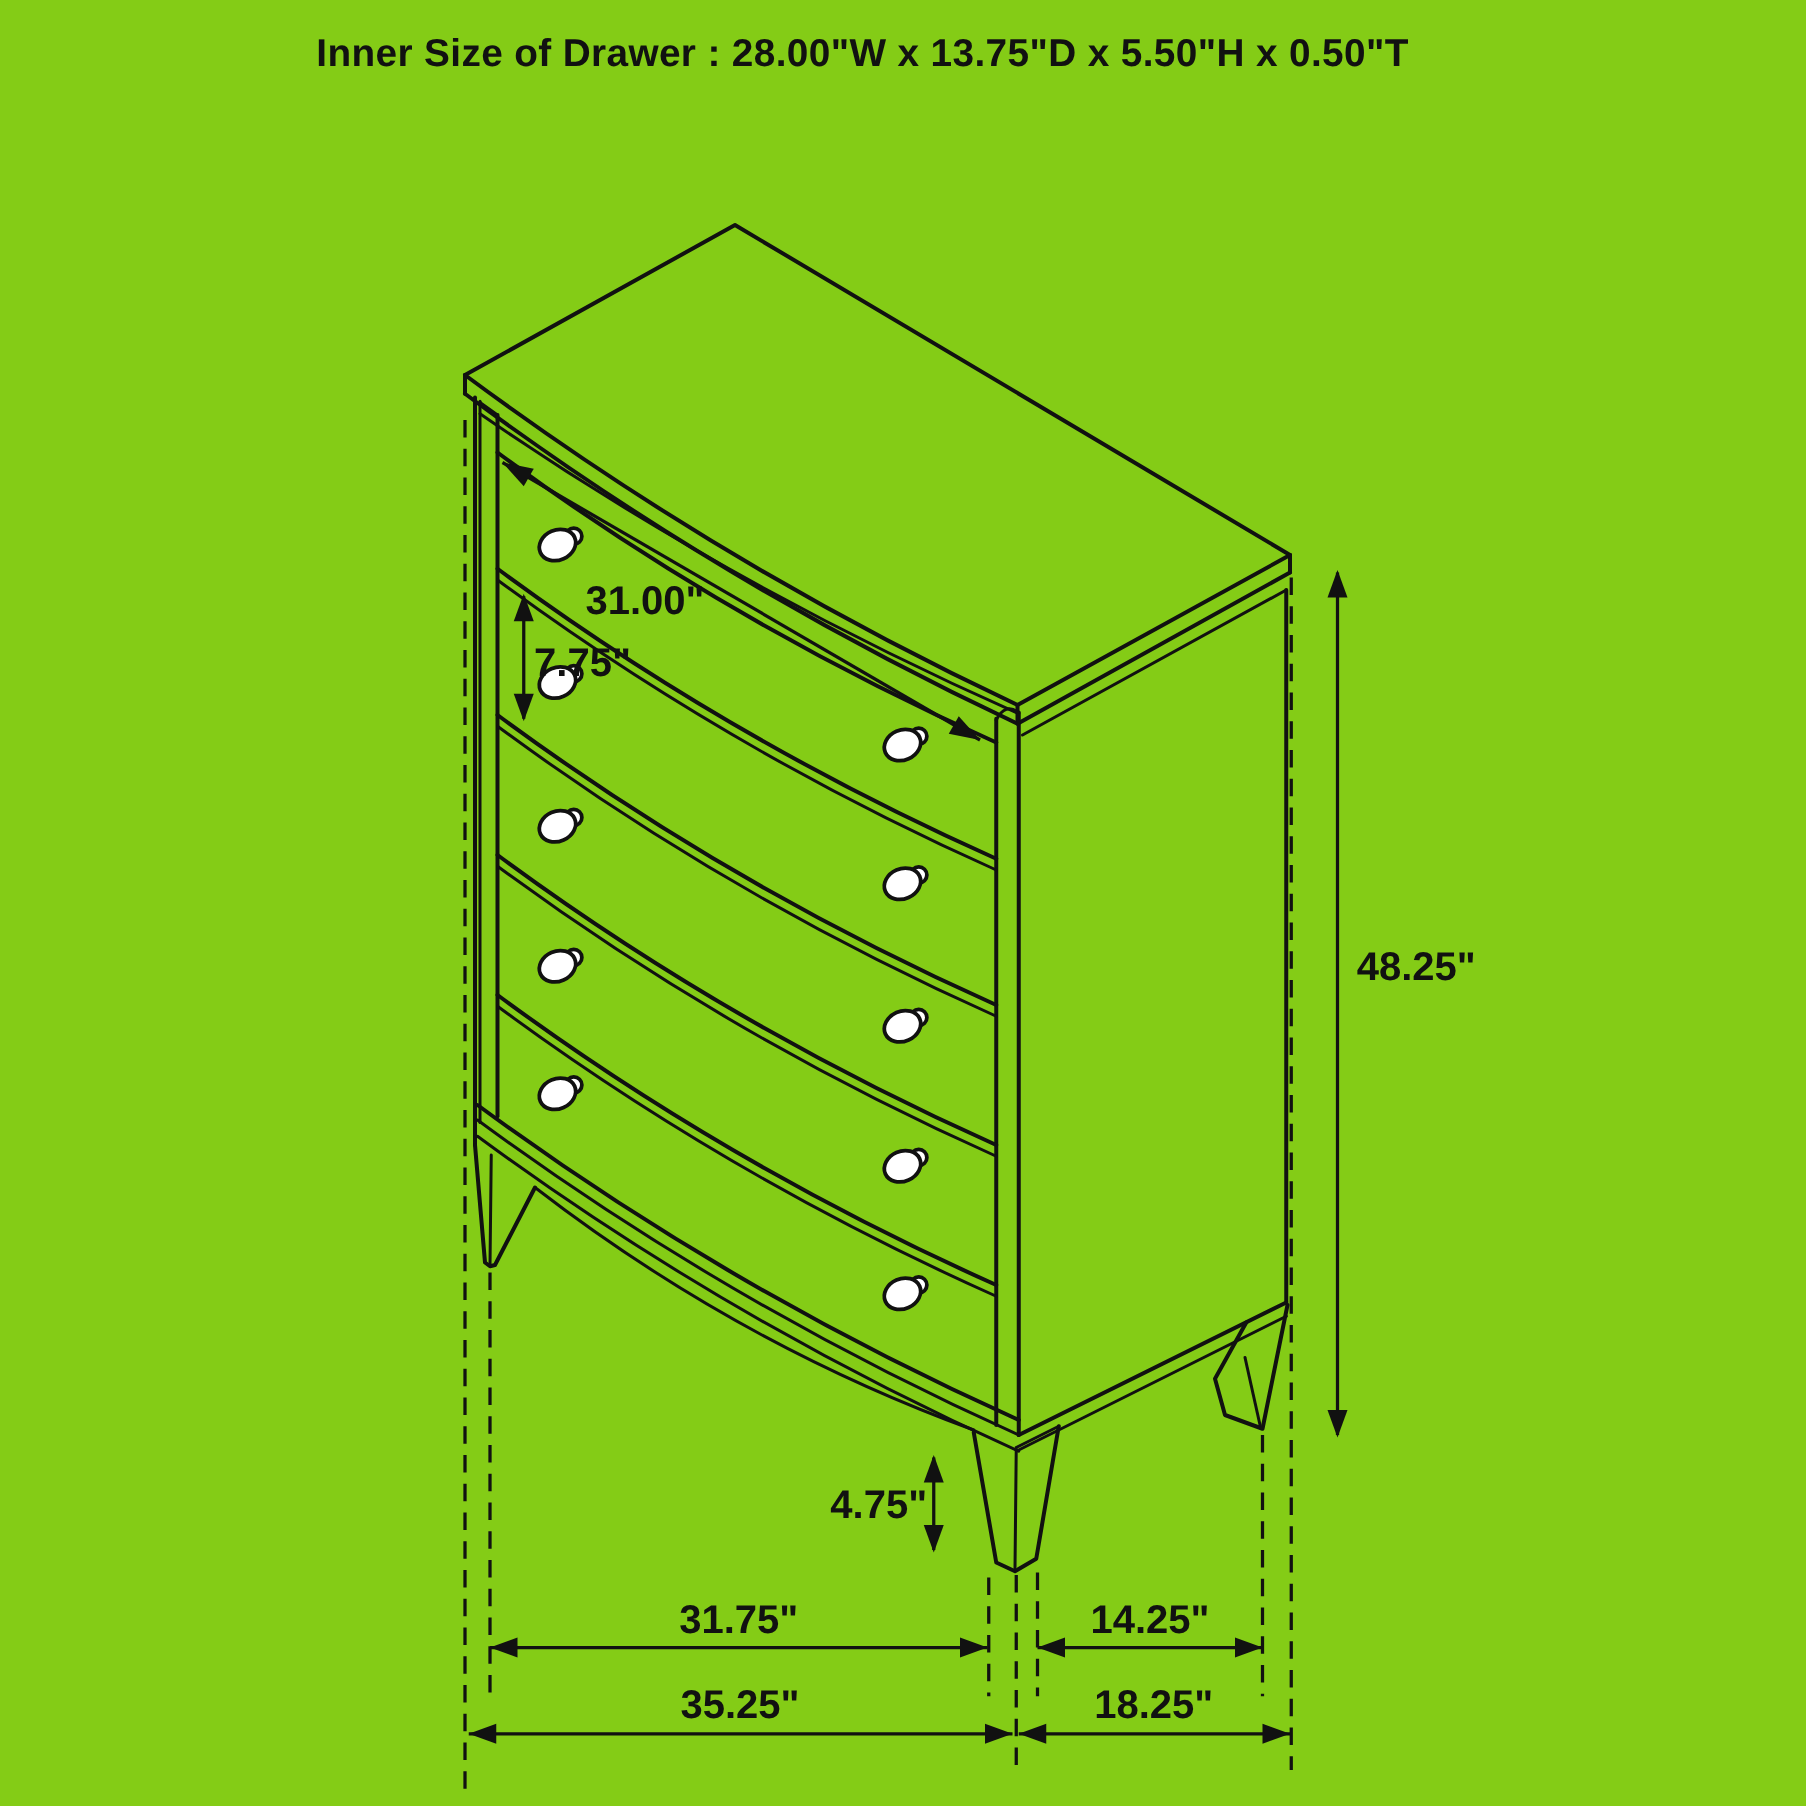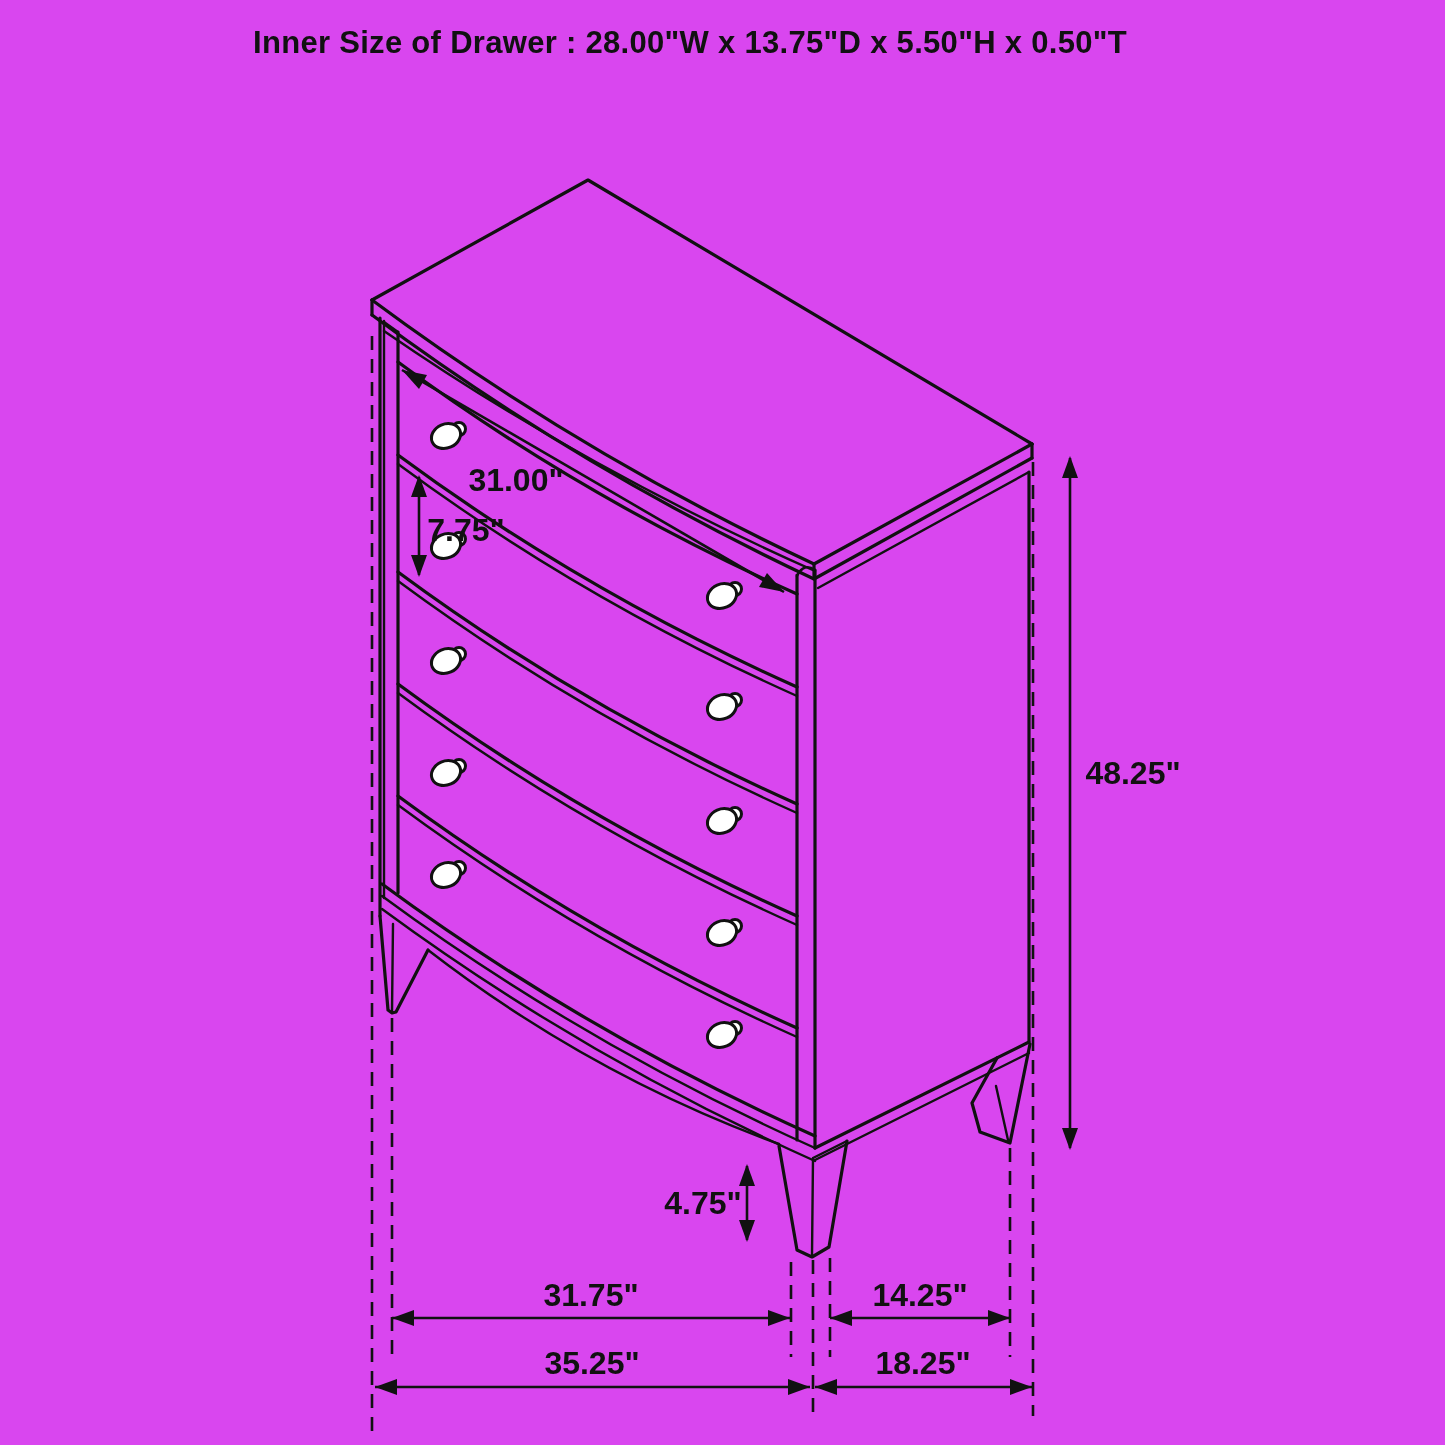--- a/index.html
+++ b/index.html
@@ -8,21 +8,21 @@
     background: #ffffff;
     width: 1445px;
     height: 1445px;
     overflow: hidden;
     font-family: "Liberation Sans", sans-serif;
   }
   .stage {
     position: relative;
     width: 1445px;
     height: 1445px;
-    background: #d946ef;
+    background: #84cc16;
   }
   svg { display: block; }
   .outline {
     fill: none;
     stroke: #111111;
     stroke-width: 3.2;
     stroke-linecap: round;
     stroke-linejoin: round;
   }
   .detail {

